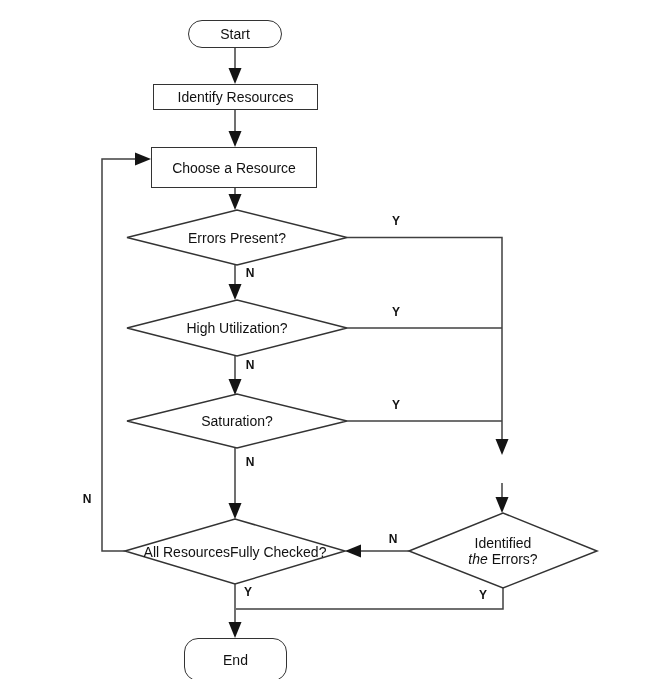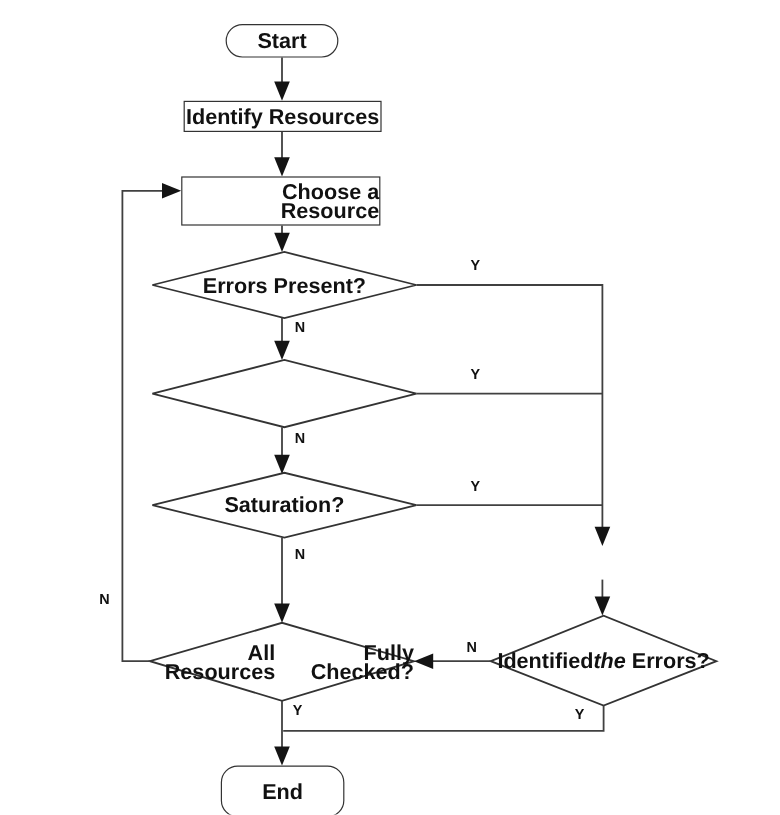--- a/index.html
+++ b/index.html
@@ -8,21 +8,21 @@
   }
   html,body{margin:0;padding:0;background:var(--bg);}
   #canvas{
     position:relative;width:650px;height:679px;background:var(--bg);
     font-family:"Liberation Sans", sans-serif;color:var(--text);
     overflow:hidden;
   }
   #wires{position:absolute;left:0;top:0;}
   .node{
     position:absolute;display:flex;align-items:center;justify-content:center;
-    text-align:right;font-weight:bold;font-size:18px;line-height:16px;
+    text-align:left;font-weight:normal;font-size:14px;line-height:16px;
     box-sizing:border-box;
   }
   .proc{background:var(--fill);border:1.5px solid var(--border);}
   .term{background:var(--fill);border:1.5px solid var(--border);border-radius:14px;}
   .dlabel{background:transparent;}  
   .bl{
     position:absolute;font-weight:bold;font-size:12px;line-height:14px;
     width:16px;text-align:center;
   }
   i{font-style:italic;}
@@ -88,31 +88,34 @@
 
 
   <div class="node term" style="left:184px;top:638px;width:103px;height:43px;">
     <span>End</span>
   </div>
 
   <div class="node dlabel" style="left:127px;top:210px;width:220px;height:55px;">
     <span>Errors Present?</span>
   </div>
 
+  <div class="node dlabel" style="left:127px;top:300px;width:220px;height:56px;">
+    <span>High Utilization?</span>
+  </div>
 
   <div class="node dlabel" style="left:127px;top:394px;width:220px;height:54px;">
     <span>Saturation?</span>
   </div>
 
   <div class="node dlabel" style="left:125px;top:519px;width:220px;height:65px;">
     <span>All Resources</span>
     <span>Fully Checked?</span>
   </div>
 
-  <div class="node dlabel" style="left:409px;top:513px;width:188px;height:75px;">
+  <div class="node dlabel" style="left:409px;top:513px;width:188px;height:75px;flex-direction:column;">
     <span>Identified</span>
     <span><i>the</i><span> Errors?</span></span>
   </div>
 
   <div class="bl" style="left:388px;top:214px;">Y</div>
   <div class="bl" style="left:388px;top:305px;">Y</div>
   <div class="bl" style="left:388px;top:398px;">Y</div>
   <div class="bl" style="left:240px;top:585px;">Y</div>
   <div class="bl" style="left:475px;top:588px;">Y</div>
   <div class="bl" style="left:242px;top:266px;">N</div>

